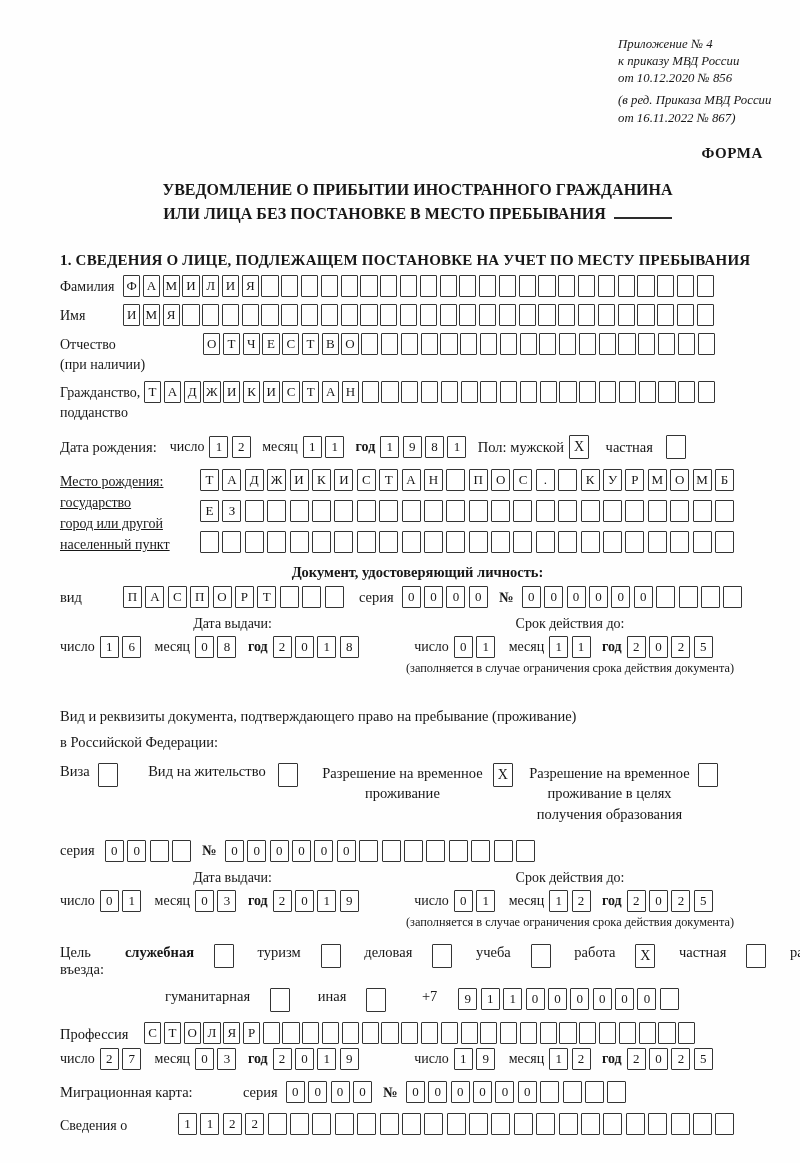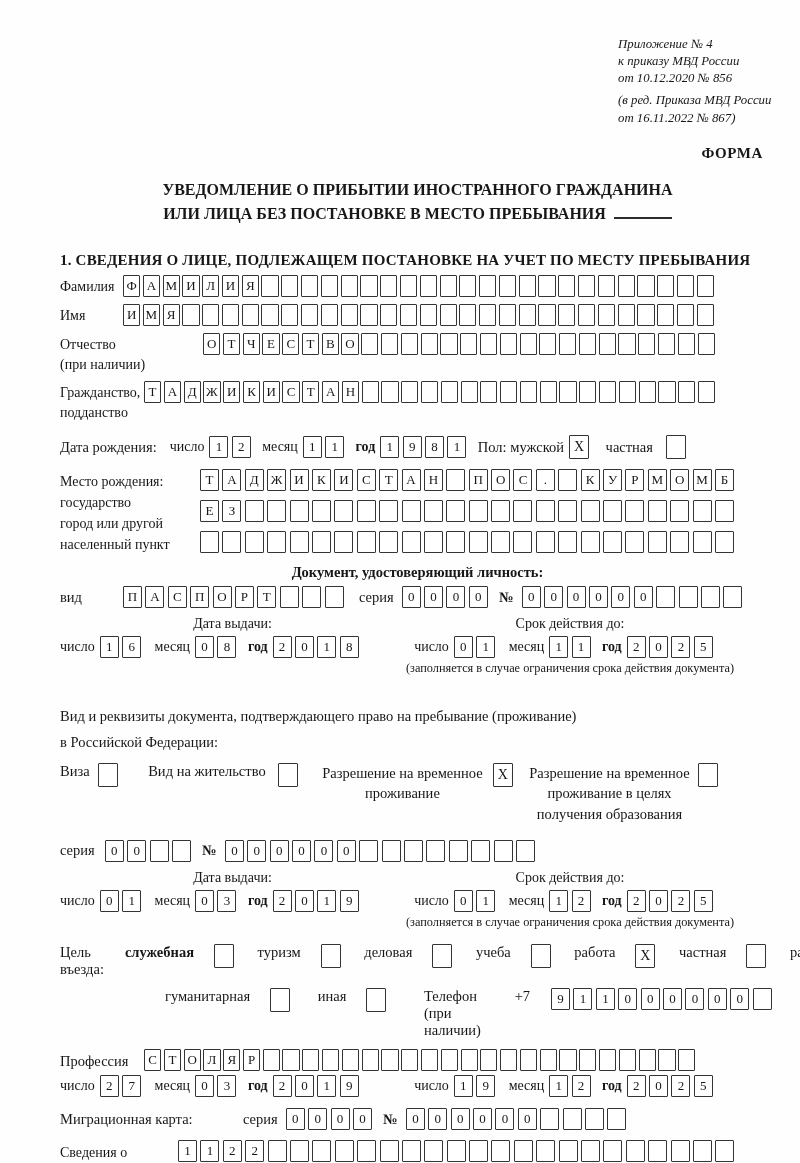--- a/index.html
+++ b/index.html
@@ -233,21 +233,21 @@
     <span class="cells cbx">
         <span class="cell">X</span>
       </span>
     <span class="dl ml14" style="font-size:14.5px;">частная</span>
     <span class="cells cbx ml6">
         <span class="cell"></span>
       </span>
   </div>
 
   <div class="frow" style="margin-top:10px;">
-    <span class="lab w140" style="line-height:1.5;">
+    <span class="lab w140" style="line-height:1.5;text-decoration:underline;">
       <span>Место рождения:</span><br>
       <span>государство</span><br>
       <span>город или другой</span><br>
       <span>населенный пункт</span>
     </span>
     <span class="stackrows">
       <span class="cells lg">
           <span class="cell">Т</span>
           <span class="cell">А</span>
           <span class="cell">Д</span>
@@ -544,21 +544,20 @@
 
   <div class="purprow" style="margin-top:10px;margin-left:105px;">
     <span>гуманитарная</span>
     <span class="cells cbx">
         <span class="cell"></span>
       </span>
     <span class="ml12">иная</span>
     <span class="cells cbx">
         <span class="cell"></span>
       </span>
-    <span class="ml22">Телефон (при наличии)</span>
     <span class="ml20">+7</span>
     <span class="cells lg" style="margin-left:8px;">
         <span class="cell">9</span>
         <span class="cell">1</span>
         <span class="cell">1</span>
         <span class="cell">0</span>
         <span class="cell">0</span>
         <span class="cell">0</span>
         <span class="cell">0</span>
         <span class="cell">0</span>

